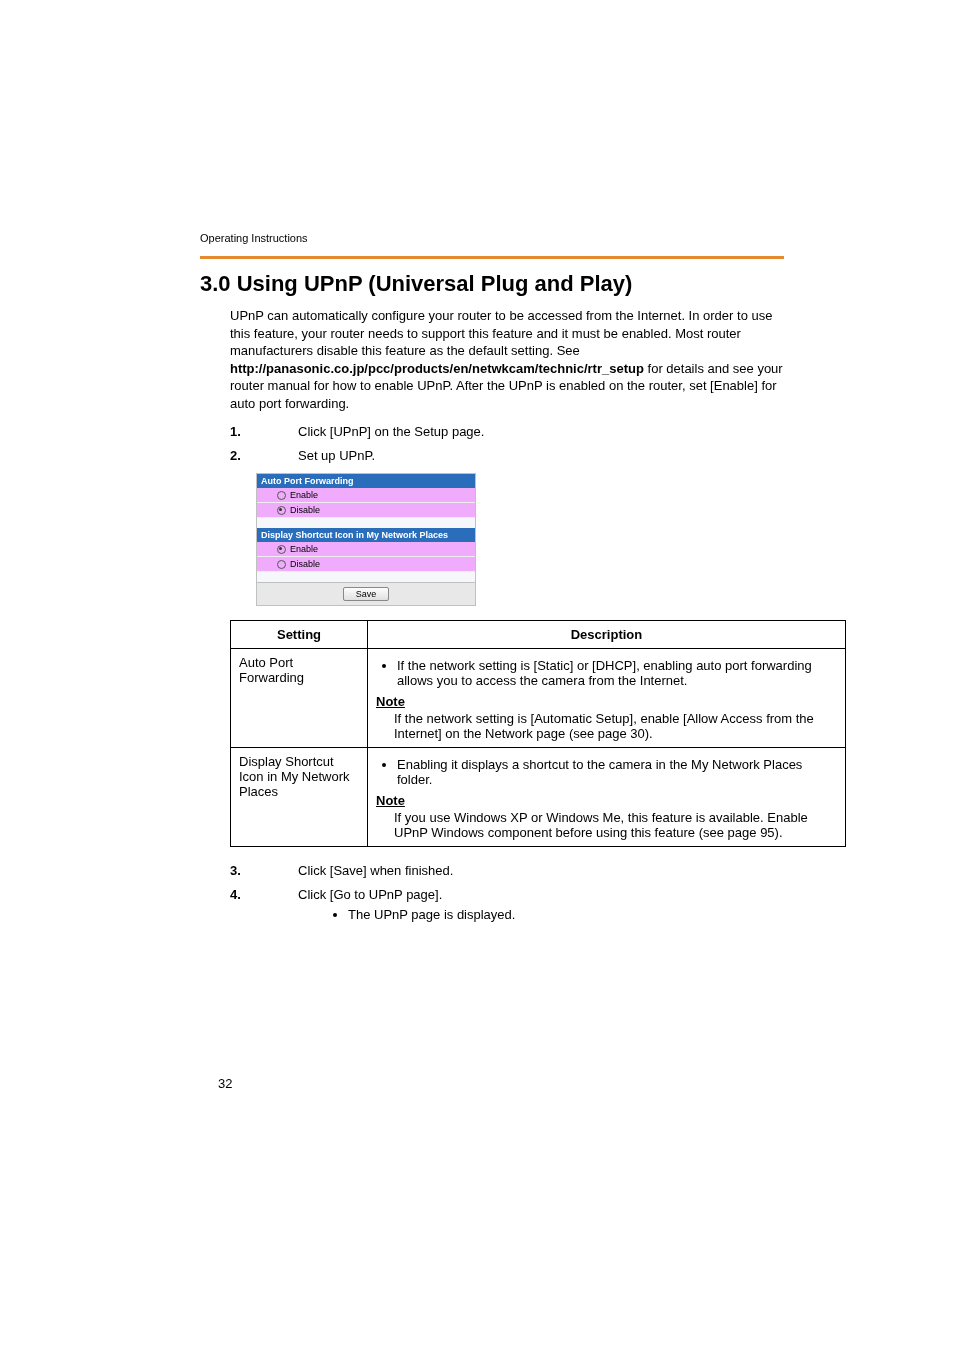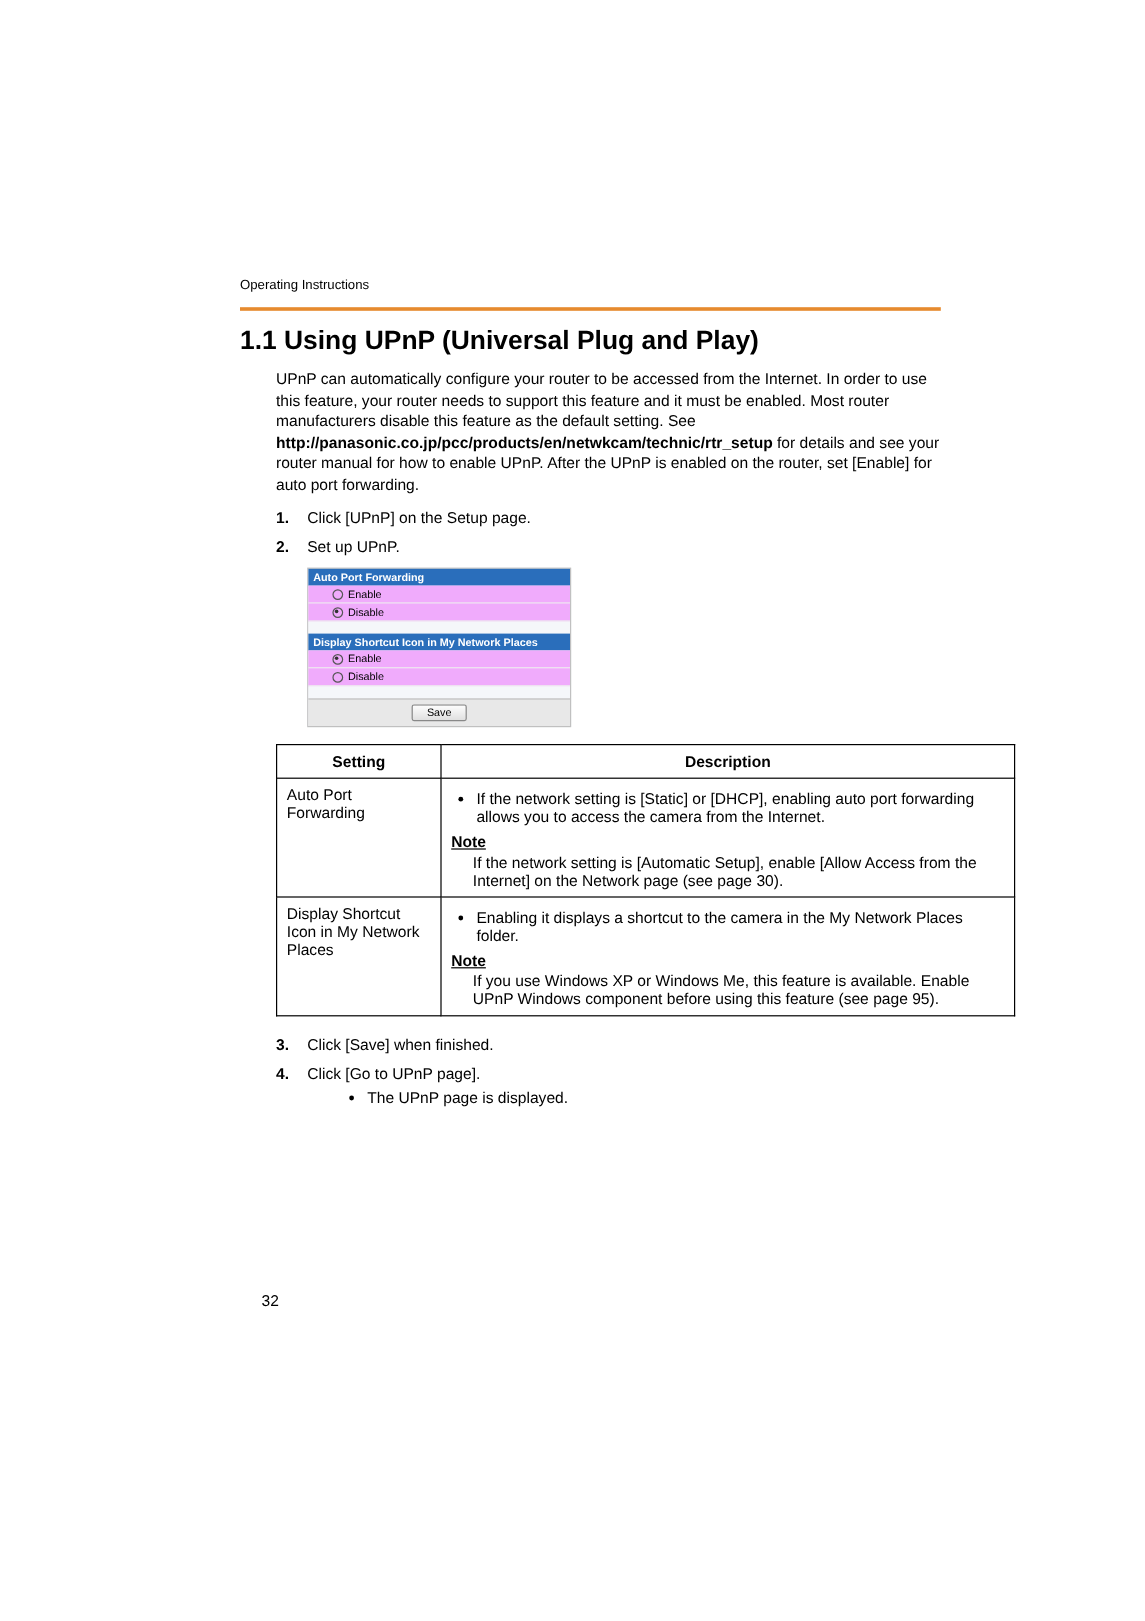--- a/index.html
+++ b/index.html
@@ -46,21 +46,21 @@
     font-size: 13px;
     line-height: 1.5;
     margin-bottom: 4px;
     display: flex;
   }
   ol.steps > li .num {
     font-weight: bold;
     width: 26px;
     flex-shrink: 0;
   }
-  ol.steps > li .step-body { flex: 1; }
+  ol.steps > li .step-body { flex: 1; margin-left: 42px; }
   .sub-bullets {
     list-style: disc;
     padding-left: 50px;
     margin: 2px 0 0 0;
   }
   .sub-bullets li {
     font-size: 13px;
     line-height: 1.4;
     margin-bottom: 2px;
   }
@@ -154,21 +154,21 @@
   }
 </style>
 </head>
 <body>
 
 <div class="page">
 
   <div class="running-header">Operating Instructions</div>
   <div class="orange-rule"></div>
 
-  <h1 class="section-title">1.1   Using UPnP (Universal Plug and Play)</h1>
+  <h1 class="section-title">3.0   Using UPnP (Universal Plug and Play)</h1>
 
   <p class="body-text">
     <span>UPnP can automatically configure your router to be accessed from the Internet. In order to use this feature, your router needs to support this feature and it must be enabled. Most router manufacturers disable this feature as the default setting. See </span><span class="bold">http://panasonic.co.jp/pcc/products/en/netwkcam/technic/rtr_setup</span><span> for details and see your router manual for how to enable UPnP. After the UPnP is enabled on the router, set [Enable] for auto port forwarding.</span>
   </p>
 
   <ol class="steps">
     <li>
       <span class="num">1.</span>
       <span class="step-body">Click [UPnP] on the Setup page.</span>
     </li>

